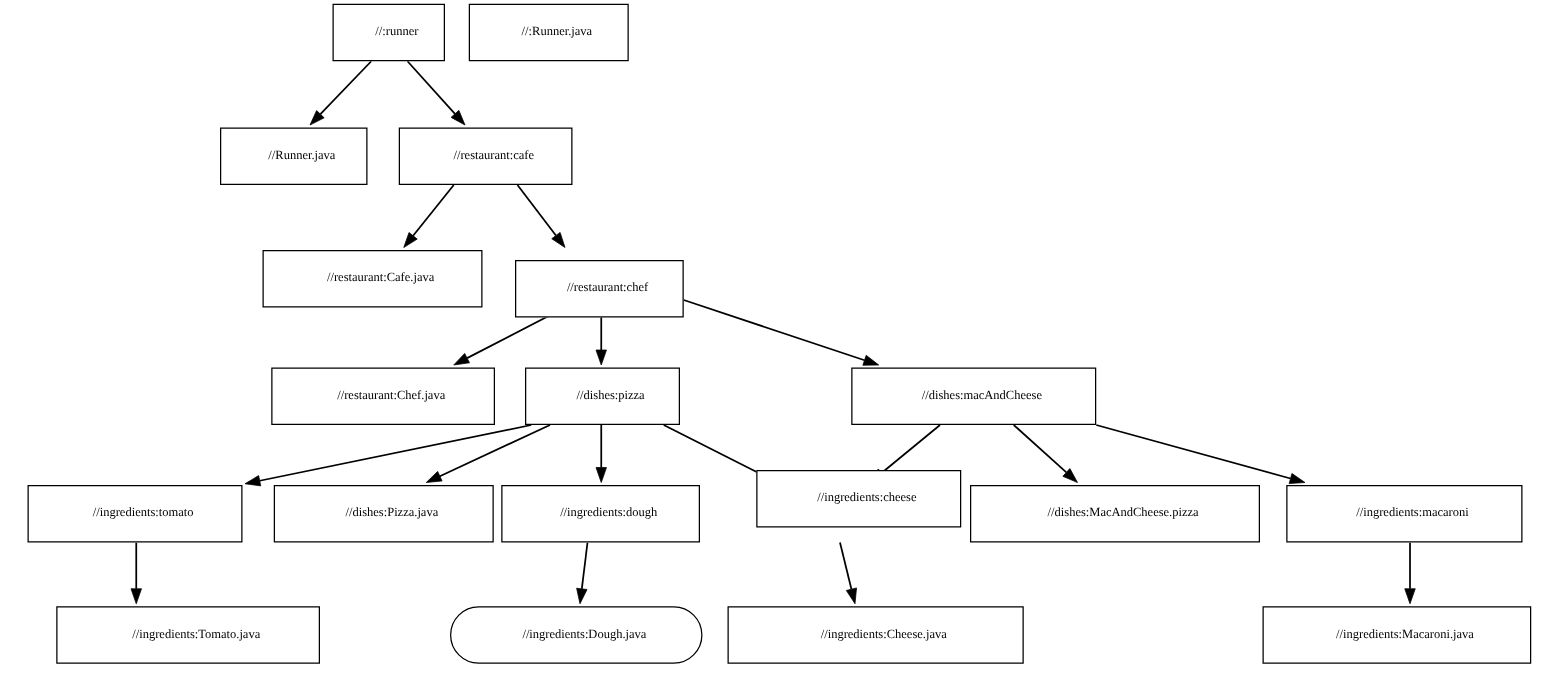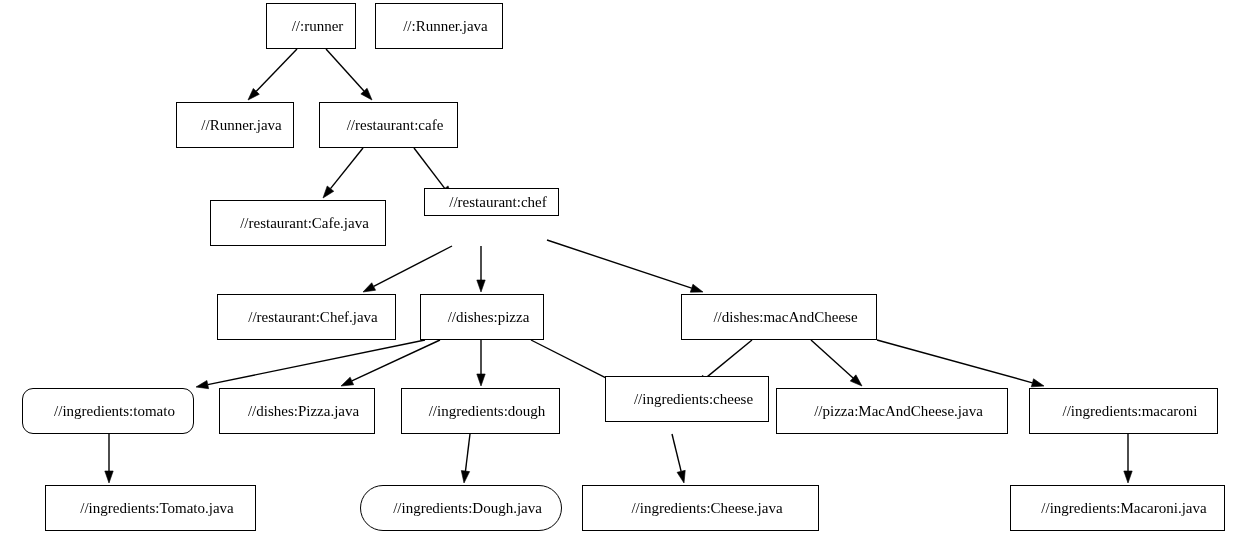--- a/index.html
+++ b/index.html
@@ -27,21 +27,21 @@
   }
   .node-box {
     position: absolute;
     box-sizing: border-box;
     border: 1px solid #000000;
     background: #ffffff;
     display: flex;
     align-items: center;
     justify-content: center;
     font-family: "Liberation Serif", "DejaVu Serif", serif;
-    font-size: 15px;
+    font-size: 10px;
     color: #000000;
     line-height: 1;
     white-space: nowrap;
     letter-spacing: 0px;
     user-select: none;
     padding-left: 13px;
   }
   .node-label {
     display: block;
     padding: 0 2px;
@@ -144,46 +144,46 @@
       </div>
       <div class="node-box" style="left: 176px; top: 102px; width: 118px; height: 46px; border-color: rgb(0, 0, 0); background: rgb(255, 255, 255);">
         <span class="node-label">//Runner.java</span>
       </div>
       <div class="node-box" style="left: 319px; top: 102px; width: 139px; height: 46px; border-color: rgb(0, 0, 0); background: rgb(255, 255, 255);">
         <span class="node-label">//restaurant:cafe</span>
       </div>
       <div class="node-box" style="left: 210px; top: 200px; width: 176px; height: 46px; border-color: rgb(0, 0, 0); background: rgb(255, 255, 255);">
         <span class="node-label">//restaurant:Cafe.java</span>
       </div>
-      <div class="node-box" style="left: 412px; top: 188px; width: 135px; height: 28px; border-color: rgb(0, 0, 0); background: rgb(255, 255, 255); margin-left: 12px;">
+      <div class="node-box" style="left: 412px; top: 208px; width: 135px; height: 46px; border-color: rgb(0, 0, 0); background: rgb(255, 255, 255);">
         <span class="node-label">//restaurant:chef</span>
       </div>
       <div class="node-box" style="left: 217px; top: 294px; width: 179px; height: 46px; border-color: rgb(0, 0, 0); background: rgb(255, 255, 255);">
         <span class="node-label">//restaurant:Chef.java</span>
       </div>
       <div class="node-box" style="left: 420px; top: 294px; width: 124px; height: 46px; border-color: rgb(0, 0, 0); background: rgb(255, 255, 255);">
         <span class="node-label">//dishes:pizza</span>
       </div>
       <div class="node-box" style="left: 681px; top: 294px; width: 196px; height: 46px; border-color: rgb(0, 0, 0); background: rgb(255, 255, 255);">
         <span class="node-label">//dishes:macAndCheese</span>
       </div>
-      <div class="node-box" style="left: 22px; top: 388px; width: 172px; height: 46px; border-color: rgb(0, 0, 0); background: rgb(255, 255, 255); border-radius: 11px;">
+      <div class="node-box" style="left: 22px; top: 388px; width: 172px; height: 46px; border-color: rgb(0, 0, 0); background: rgb(255, 255, 255);">
         <span class="node-label">//ingredients:tomato</span>
       </div>
-      <div class="node-box" style="left: 219px; top: 388px; width: 156px; height: 46px; border-color: rgb(0, 0, 0); background: rgb(255, 255, 255);">
+      <div class="node-box" style="left: 219px; top: 388px; width: 176px; height: 46px; border-color: rgb(0, 0, 0); background: rgb(255, 255, 255);">
         <span class="node-label">//dishes:Pizza.java</span>
       </div>
       <div class="node-box" style="left: 401px; top: 388px; width: 159px; height: 46px; border-color: rgb(0, 0, 0); background: rgb(255, 255, 255); font-family: Liberation Serif, serif;">
         <span class="node-label">//ingredients:dough</span>
       </div>
       <div class="node-box" style="left: 582px; top: 376px; width: 164px; height: 46px; border-color: rgb(0, 0, 0); background: rgb(255, 255, 255); margin-left: 23px;">
         <span class="node-label">//ingredients:cheese</span>
       </div>
       <div class="node-box" style="left: 776px; top: 388px; width: 232px; height: 46px; border-color: rgb(0, 0, 0); background: rgb(255, 255, 255);">
-        <span class="node-label">//pizza:MacAndCheese.java</span>
+        <span class="node-label">//dishes:MacAndCheese.pizza</span>
       </div>
       <div class="node-box" style="left: 1029px; top: 388px; width: 189px; height: 46px; border-color: rgb(0, 0, 0); background: rgb(255, 255, 255);">
         <span class="node-label">//ingredients:macaroni</span>
       </div>
       <div class="node-box" style="left: 5px; top: 485px; width: 211px; height: 46px; border-color: rgb(0, 0, 0); background: rgb(255, 255, 255); margin-left: 40px;">
         <span class="node-label">//ingredients:Tomato.java</span>
       </div>
       <div class="node-box" style="left: 360px; top: 485px; width: 202px; height: 46px; border-color: rgb(0, 0, 0); background: rgb(255, 255, 255); border-radius: 23px;">
         <span class="node-label">//ingredients:Dough.java</span>
       </div>

